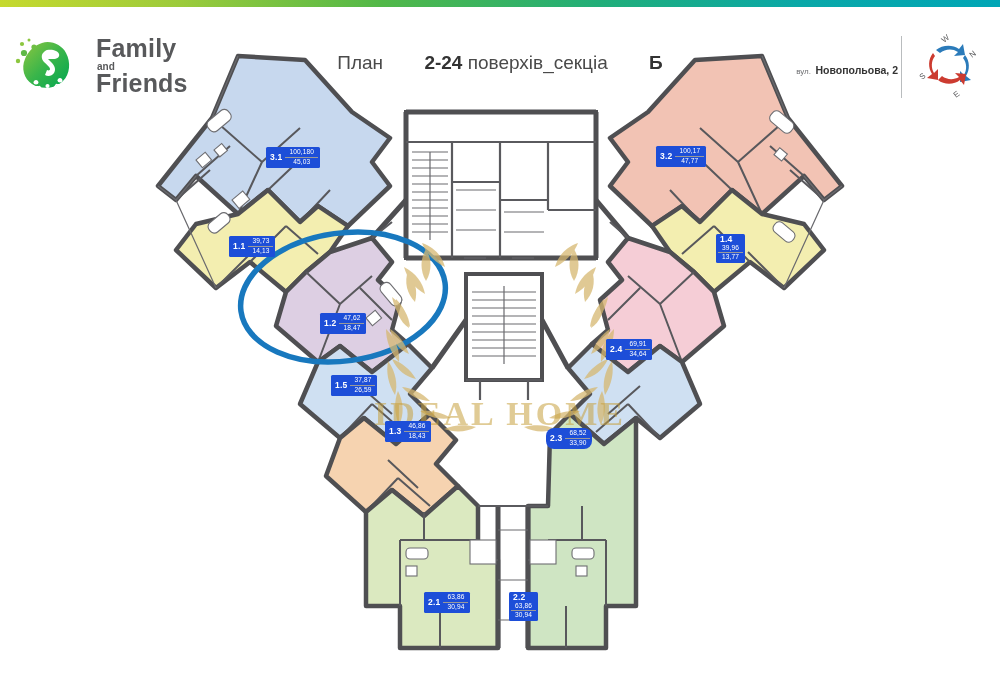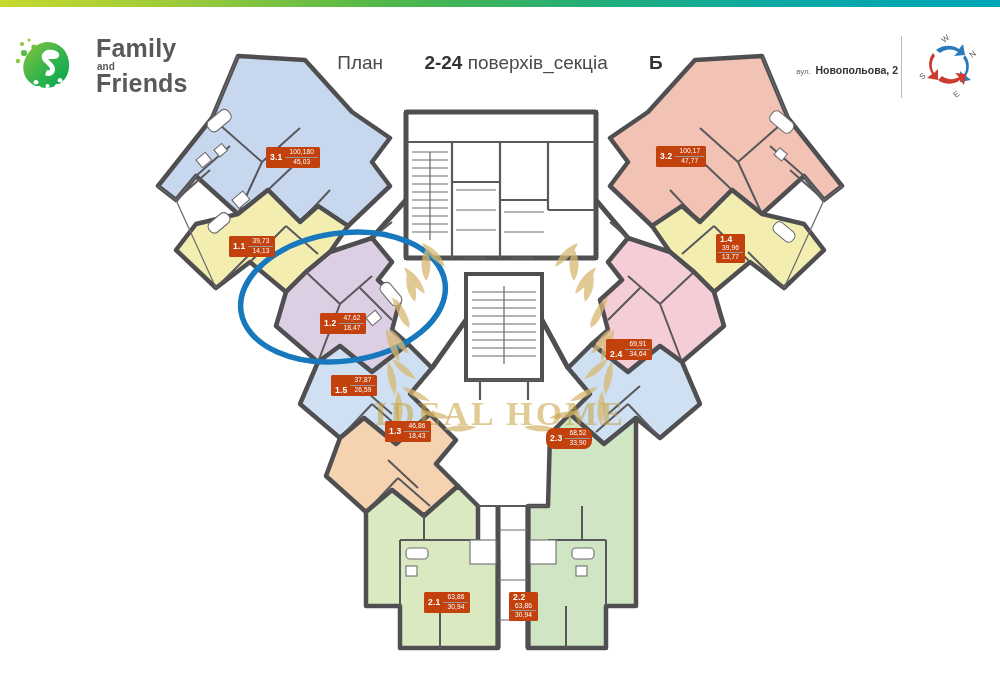--- a/index.html
+++ b/index.html
@@ -28,21 +28,21 @@
   #address-block{position:absolute;left:788px;top:60px;width:110px;text-align:right;}
   #addr-prefix{font-size:8px;color:#6d6e71;}
   #addr-street{font-size:10.5px;font-weight:bold;color:#333;}
   #divider{position:absolute;left:901px;top:36px;width:1px;height:62px;background:#b9bcbe;}
   #compass{position:absolute;left:912px;top:32px;width:74px;height:70px;}
 
   
   #floorplan{position:absolute;left:0;top:0;width:1000px;height:684px;}
 
   
-  .apt-tag{position:absolute;background:#c2410c;border-radius:1.5px;
+  .apt-tag{position:absolute;background:#1d4ed8;border-radius:1.5px;
      padding:1px 2px;display:flex;align-items:stretch;}
   .apt-id{color:#ffffff;font-size:8.5px;font-weight:bold;line-height:1;
      display:flex;align-items:center;padding:0 3px 0 2px;letter-spacing:.2px;}
   .apt-areas{display:flex;flex-direction:column;justify-content:center;}
   .apt-area{color:#ffffff;font-size:6.6px;line-height:1.35;text-align:center;
      padding:0 4px;letter-spacing:.1px;}
   .apt-area.total{border-bottom:.6px solid #9a9a9a;}
 
   
   #watermark{position:absolute;left:330px;top:235px;width:340px;height:230px;pointer-events:none;}
@@ -325,21 +325,21 @@
         <div class="apt-area living">14,13</div>
       </div>
     </div>
     <div class="apt-tag" style="left: 320px; top: 313px;">
       <div class="apt-id">1.2</div>
       <div class="apt-areas">
         <div class="apt-area total">47,62</div>
         <div class="apt-area living">18,47</div>
       </div>
     </div>
-    <div class="apt-tag" style="left: 331px; top: 375px; align-items: flex-end;">
+    <div class="apt-tag" style="left: 331px; top: 375px;">
       <div class="apt-id">1.5</div>
       <div class="apt-areas">
         <div class="apt-area total">37,87</div>
         <div class="apt-area living">26,59</div>
       </div>
     </div>
     <div class="apt-tag" style="left: 385px; top: 421px;">
       <div class="apt-id">1.3</div>
       <div class="apt-areas">
         <div class="apt-area total">46,86</div>
@@ -360,21 +360,21 @@
         <div class="apt-area living">30,94</div>
       </div>
     </div>
     <div class="apt-tag" style="left: 546px; top: 428px; border-radius: 8px;">
       <div class="apt-id">2.3</div>
       <div class="apt-areas">
         <div class="apt-area total">68,52</div>
         <div class="apt-area living">33,90</div>
       </div>
     </div>
-    <div class="apt-tag" style="left: 606px; top: 339px; align-items: flex-end;">
+    <div class="apt-tag" style="left: 606px; top: 339px;">
       <div class="apt-id">2.4</div>
       <div class="apt-areas">
         <div class="apt-area total">69,91</div>
         <div class="apt-area living">34,64</div>
       </div>
     </div>
     <div class="apt-tag" style="left: 716px; top: 234px; flex-direction: column;">
       <div class="apt-id">1.4</div>
       <div class="apt-areas">
         <div class="apt-area total">39,96</div>

